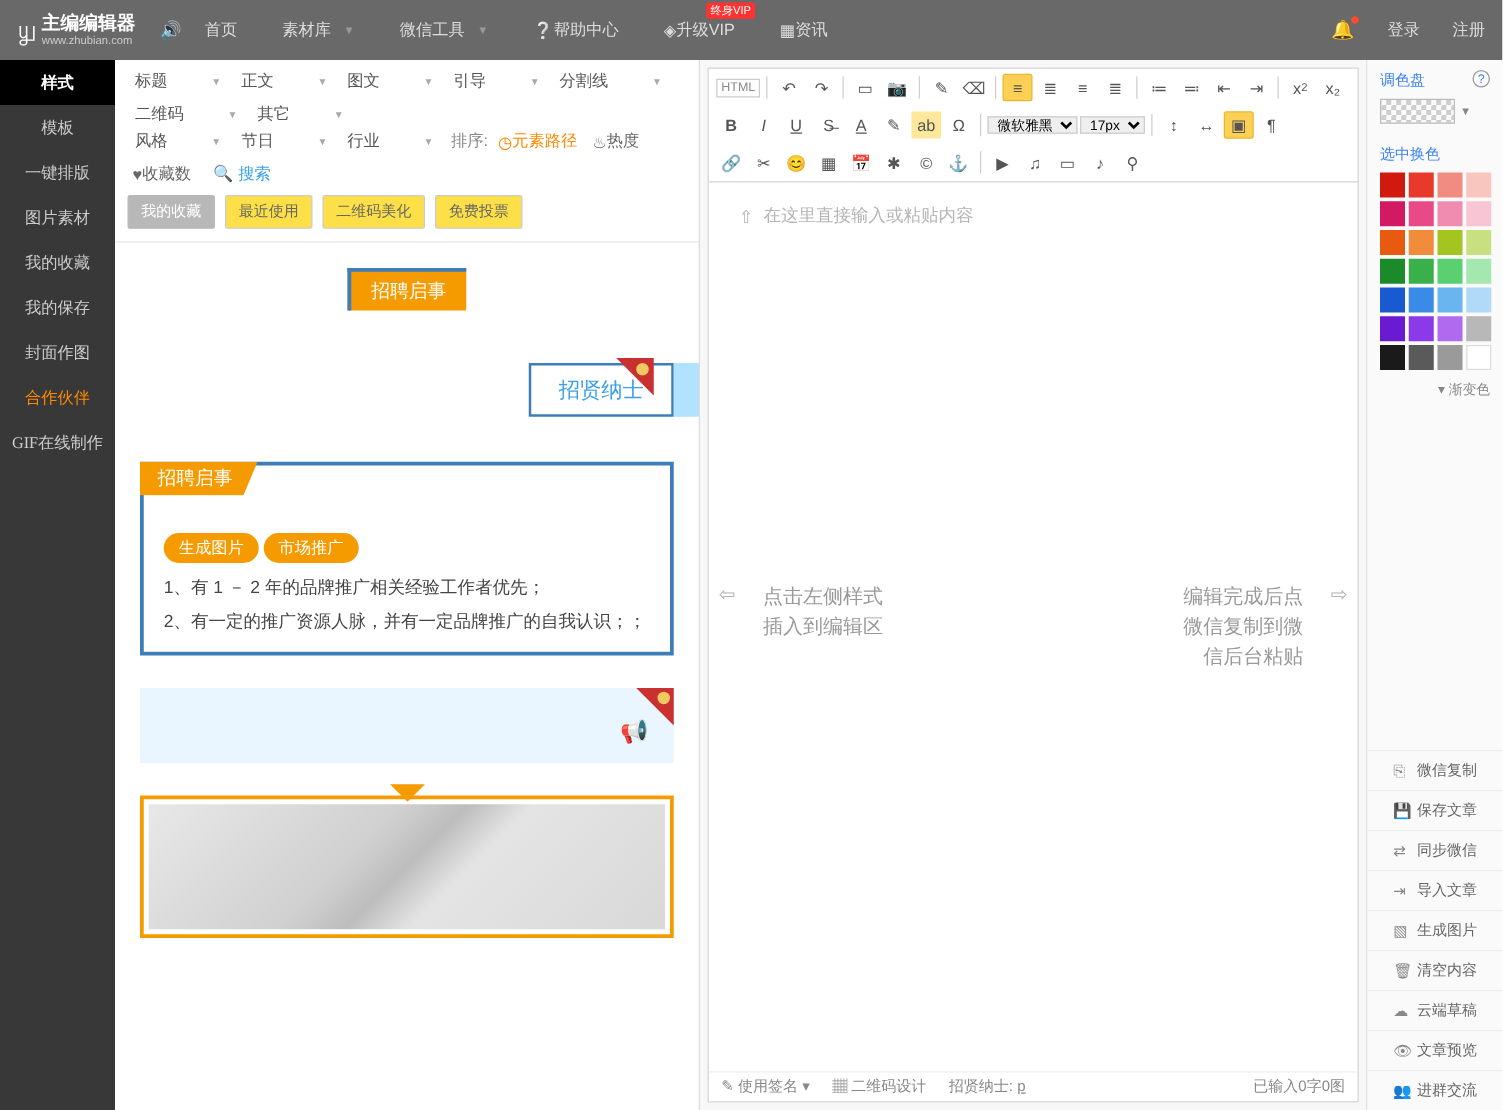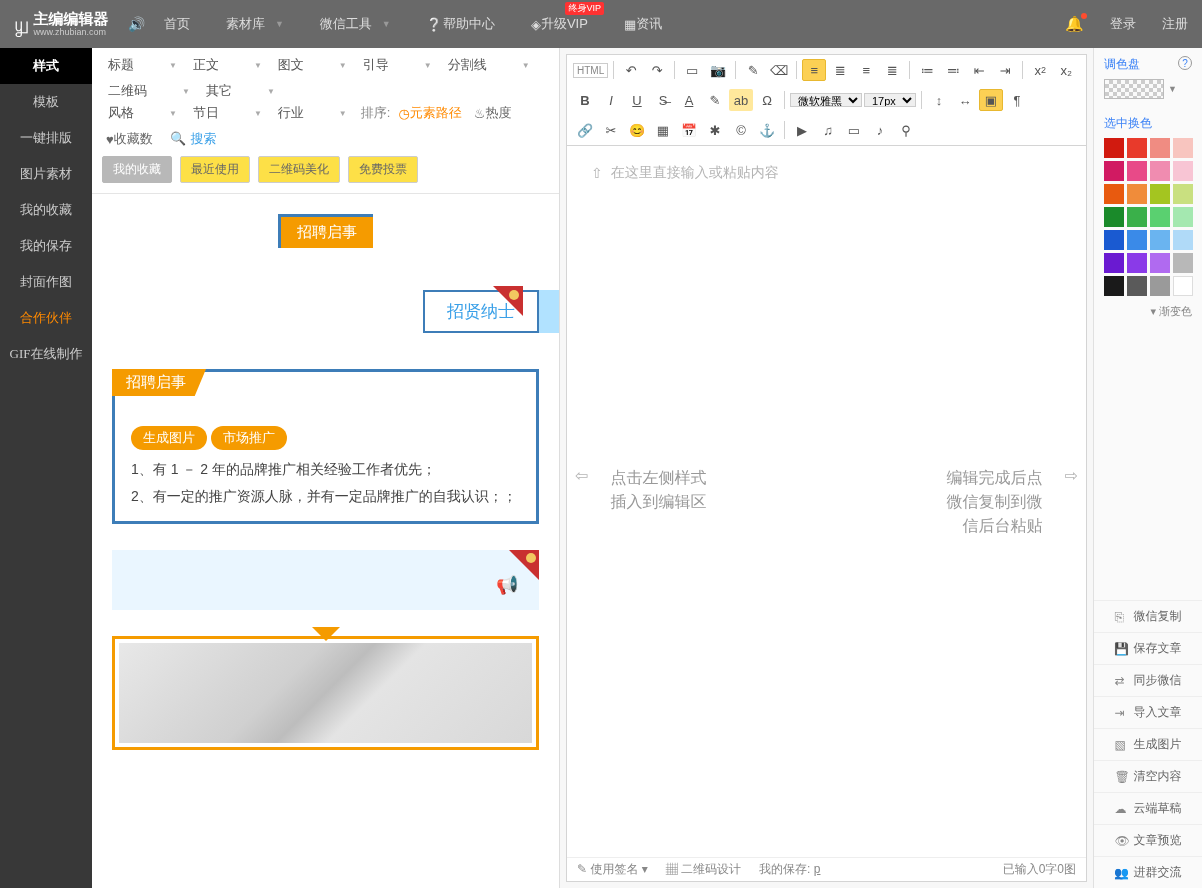--- a/index.html
+++ b/index.html
@@ -347,21 +347,21 @@
           </div>
           <div class="guide">
             <div class="guide-text" style="text-align:right;"><b>编辑完成后点</b><br><b>微信复制到微</b><br><b>信后台粘贴</b></div>
             <span>⇨</span>
           </div>
         </div>
       </div>
       <div class="editor-status">
         <span><span>✎ </span><span>使用签名</span> ▾</span>
         <span><span>▦ </span><span>二维码设计</span></span>
-        <span><span>我的保存:</span> <u>p</u></span>
+        <span><span>招贤纳士:</span> <u>p</u></span>
         <span class="right">已输入0字0图</span>
       </div>
     </div>
   </div>
 
   <div class="right-panel">
     <div class="rp-section">
       <div class="rp-title">
         <span>调色盘</span>
         <span class="rp-help">?</span>

